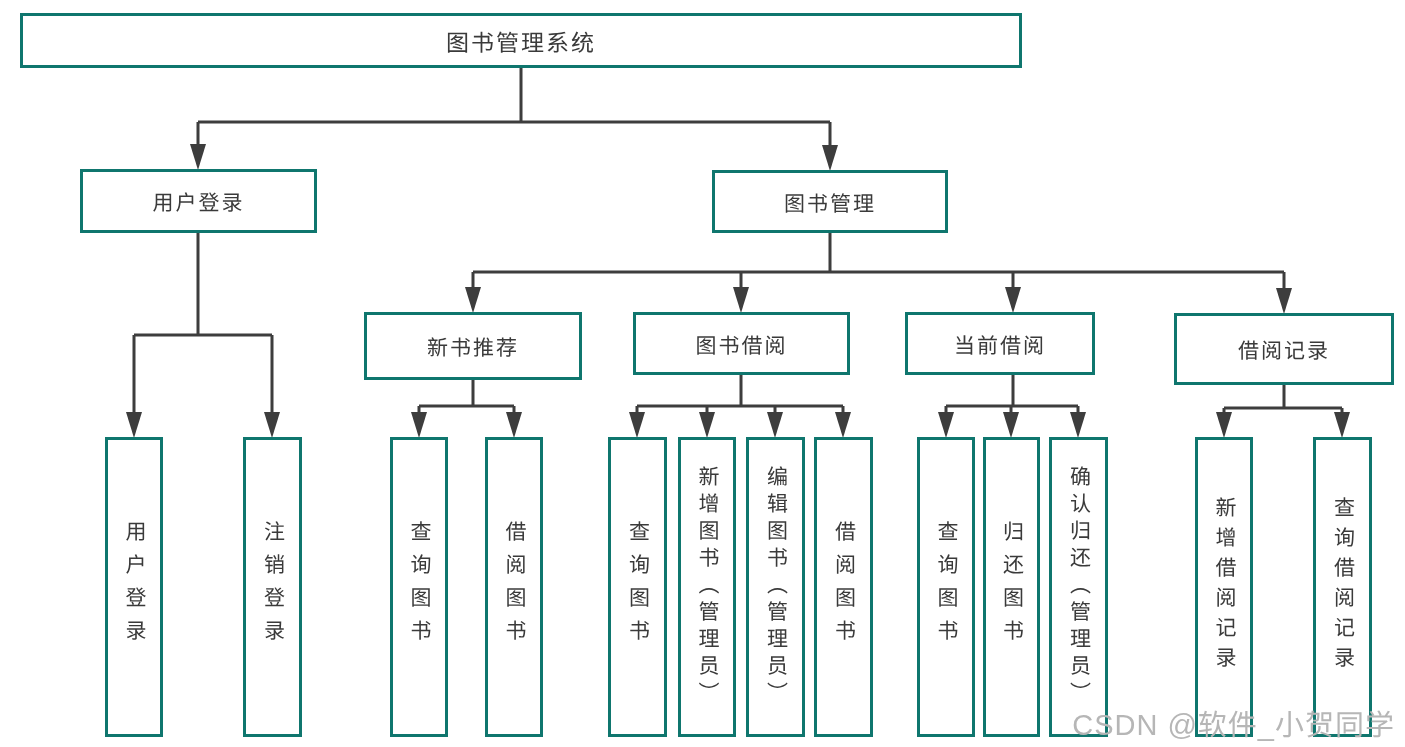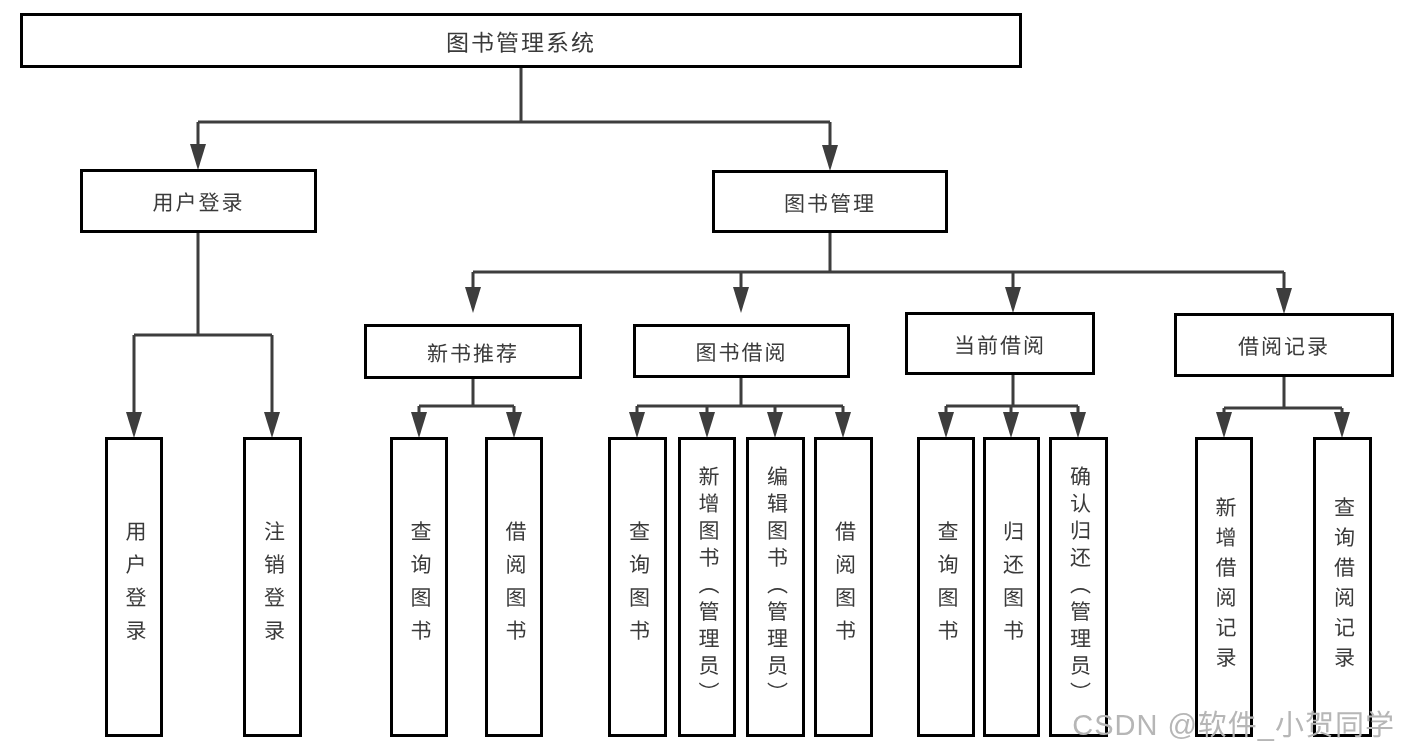--- a/index.html
+++ b/index.html
@@ -18,21 +18,21 @@
   .connectors {
     position: absolute;
     left: 0; top: 0;
     width: 1405px; height: 747px;
     pointer-events: none;
   }
   .box {
     position: absolute;
     box-sizing: border-box;
     background: #ffffff;
-    border: 3px solid #000000;
+    border: 3px solid #0f766e;
     display: flex;
     align-items: center;
     justify-content: center;
     color: #3a3a3a;
     font-size: 21px;
     letter-spacing: 2px;
     text-align: left;
     z-index: 2;
   }
   .box.root { font-size: 23px; }
@@ -104,30 +104,30 @@
     <span>图书管理系统</span>
   </div>
 
   <div class="box" style="left:80px; top:169px; width:237px; height:64px;">
     <span>用户登录</span>
   </div>
   <div class="box" style="left:712px; top:170px; width:236px; height:63px;">
     <span>图书管理</span>
   </div>
 
-  <div class="box" style="left:364px; top:324px; width:218px; height:55px;">
+  <div class="box" style="left:364px; top:312px; width:218px; height:68px;">
     <span>新书推荐</span>
   </div>
-  <div class="box" style="left:633px; top:324px; width:217px; height:54px;font-family:Liberation Serif, serif;">
+  <div class="box" style="left:633px; top:312px; width:217px; height:63px;font-family:Liberation Serif, serif;">
     <span>图书借阅</span>
   </div>
   <div class="box" style="left:905px; top:312px; width:190px; height:63px;">
     <span>当前借阅</span>
   </div>
-  <div class="box" style="left:1174px; top:313px; width:220px; height:64px;">
+  <div class="box" style="left:1174px; top:313px; width:220px; height:72px;">
     <span>借阅记录</span>
   </div>
 
   <div class="box vbox" style="left:105px; top:437px; width:58px; height:300px;">
     <span>用户登录</span>
   </div>
   <div class="box vbox" style="left:243px; top:437px; width:59px; height:300px;">
     <span>注销登录</span>
   </div>
 

